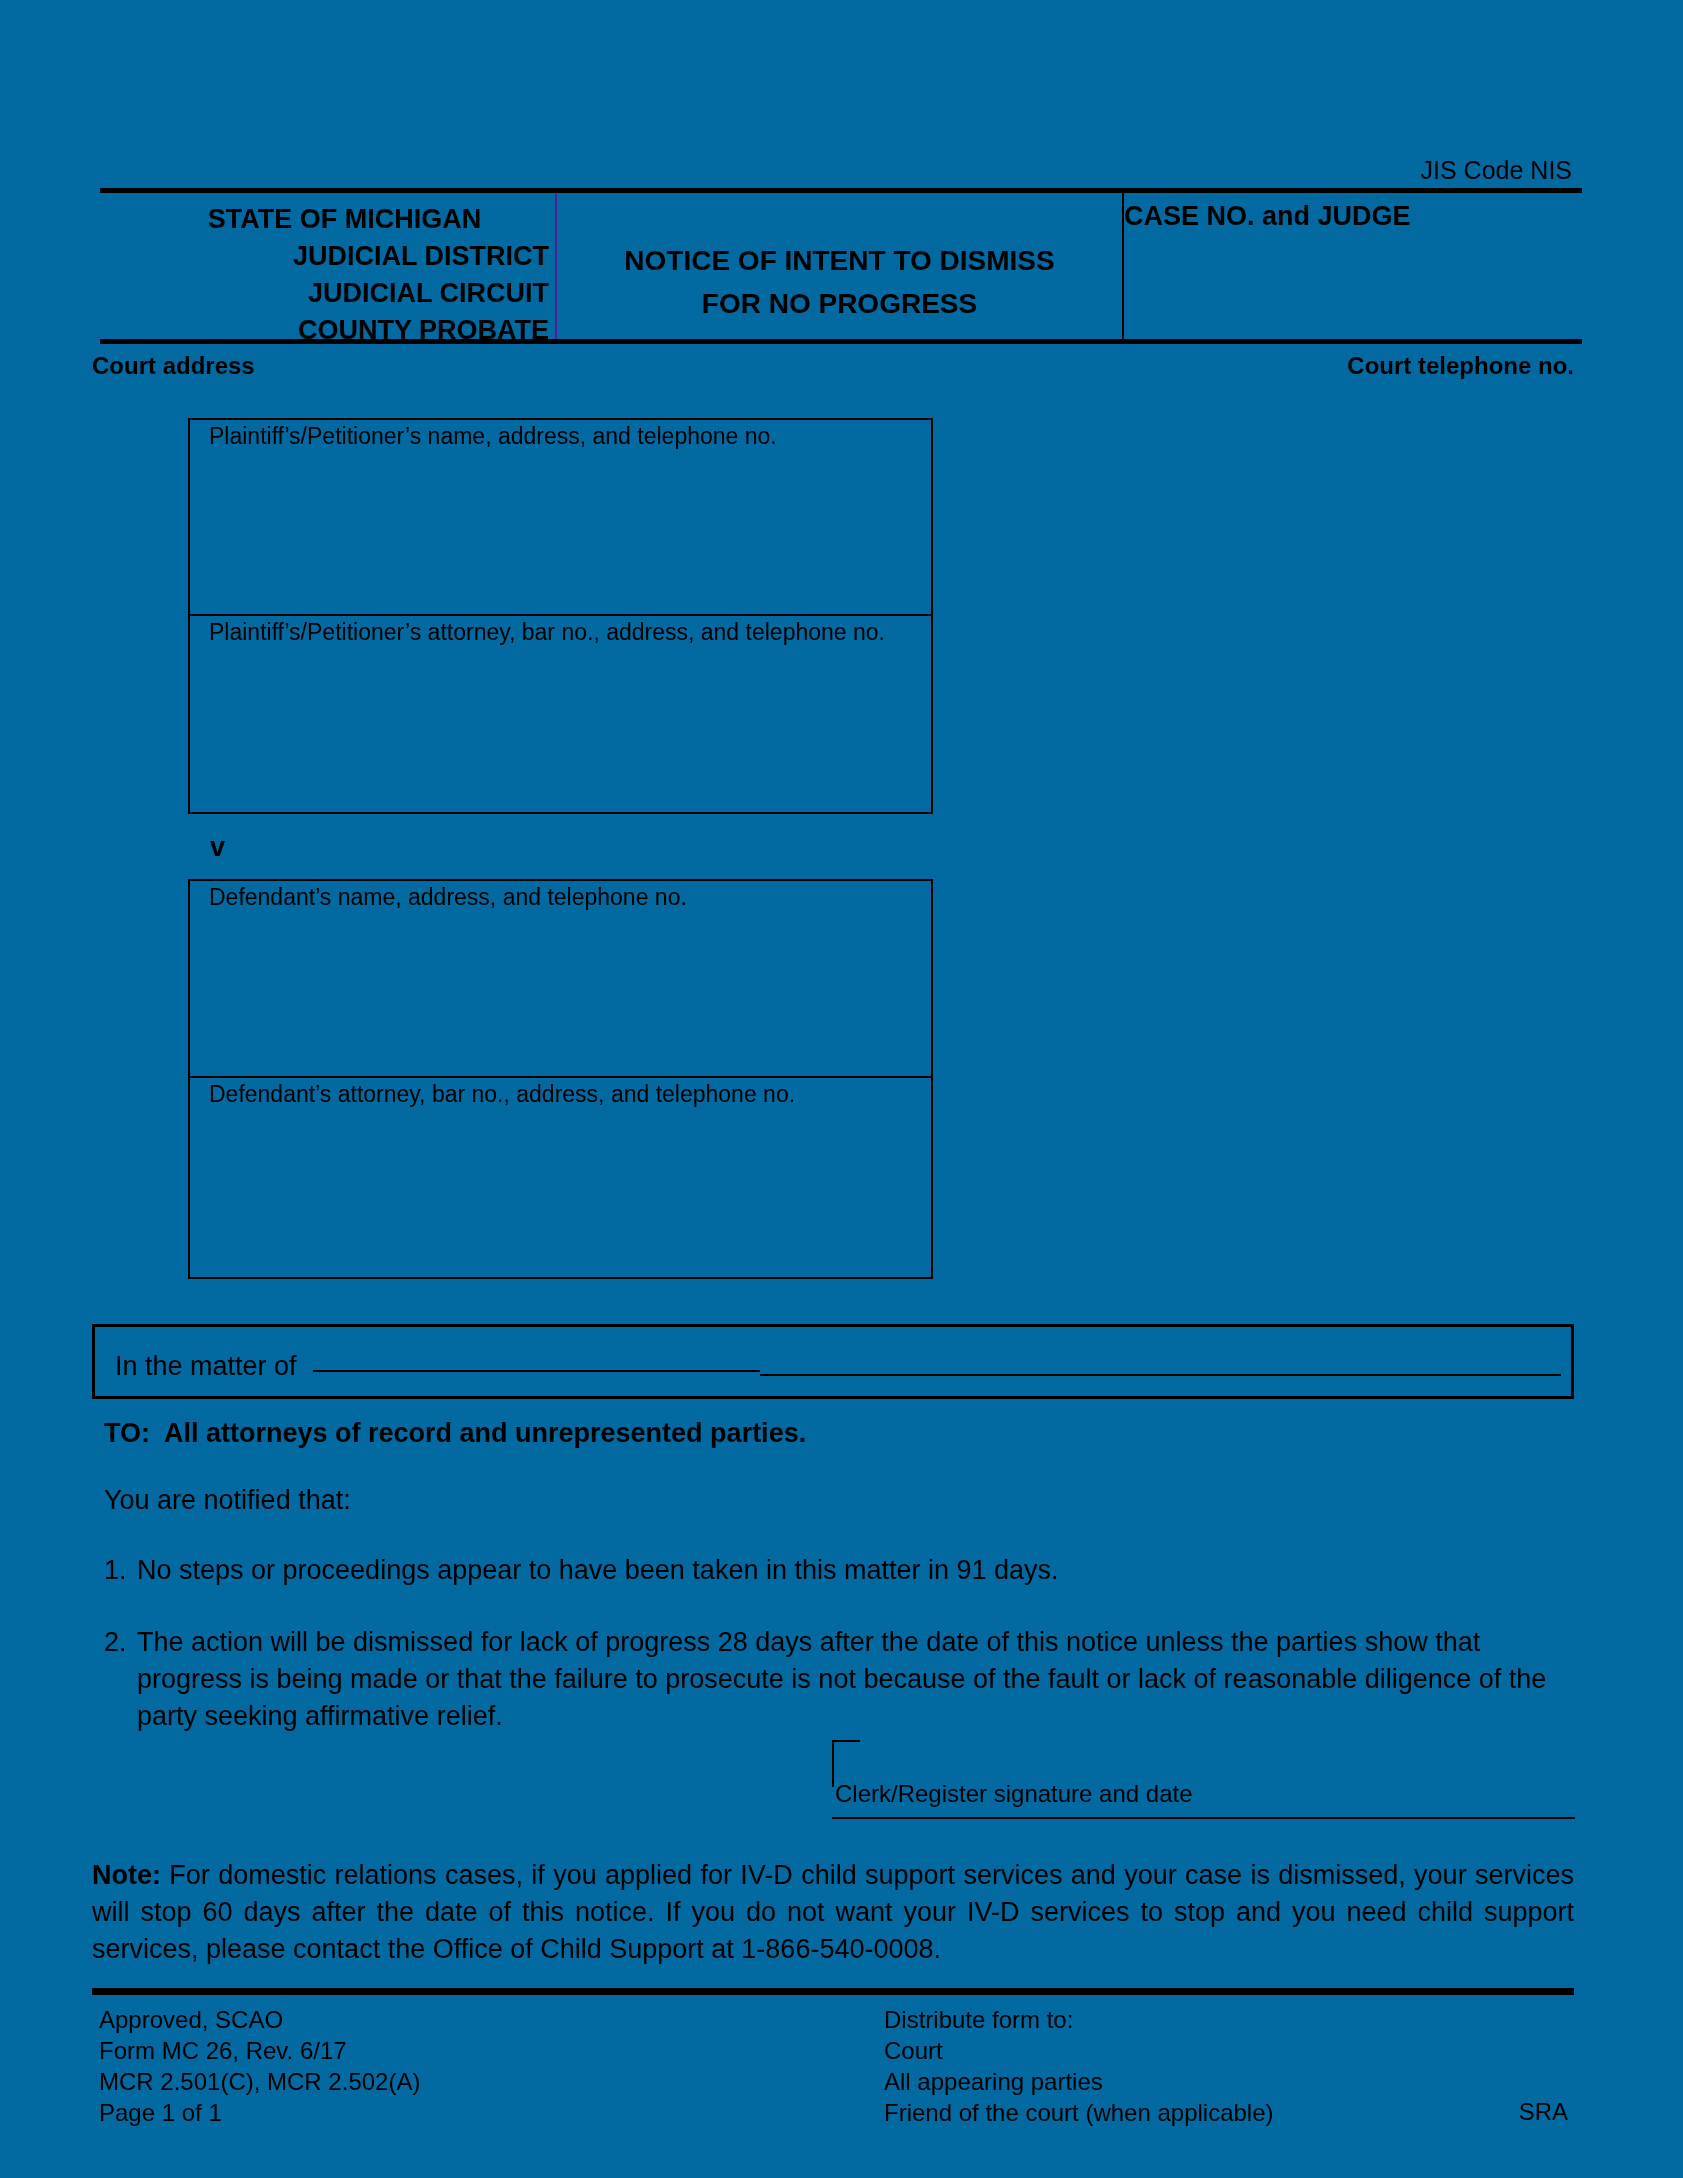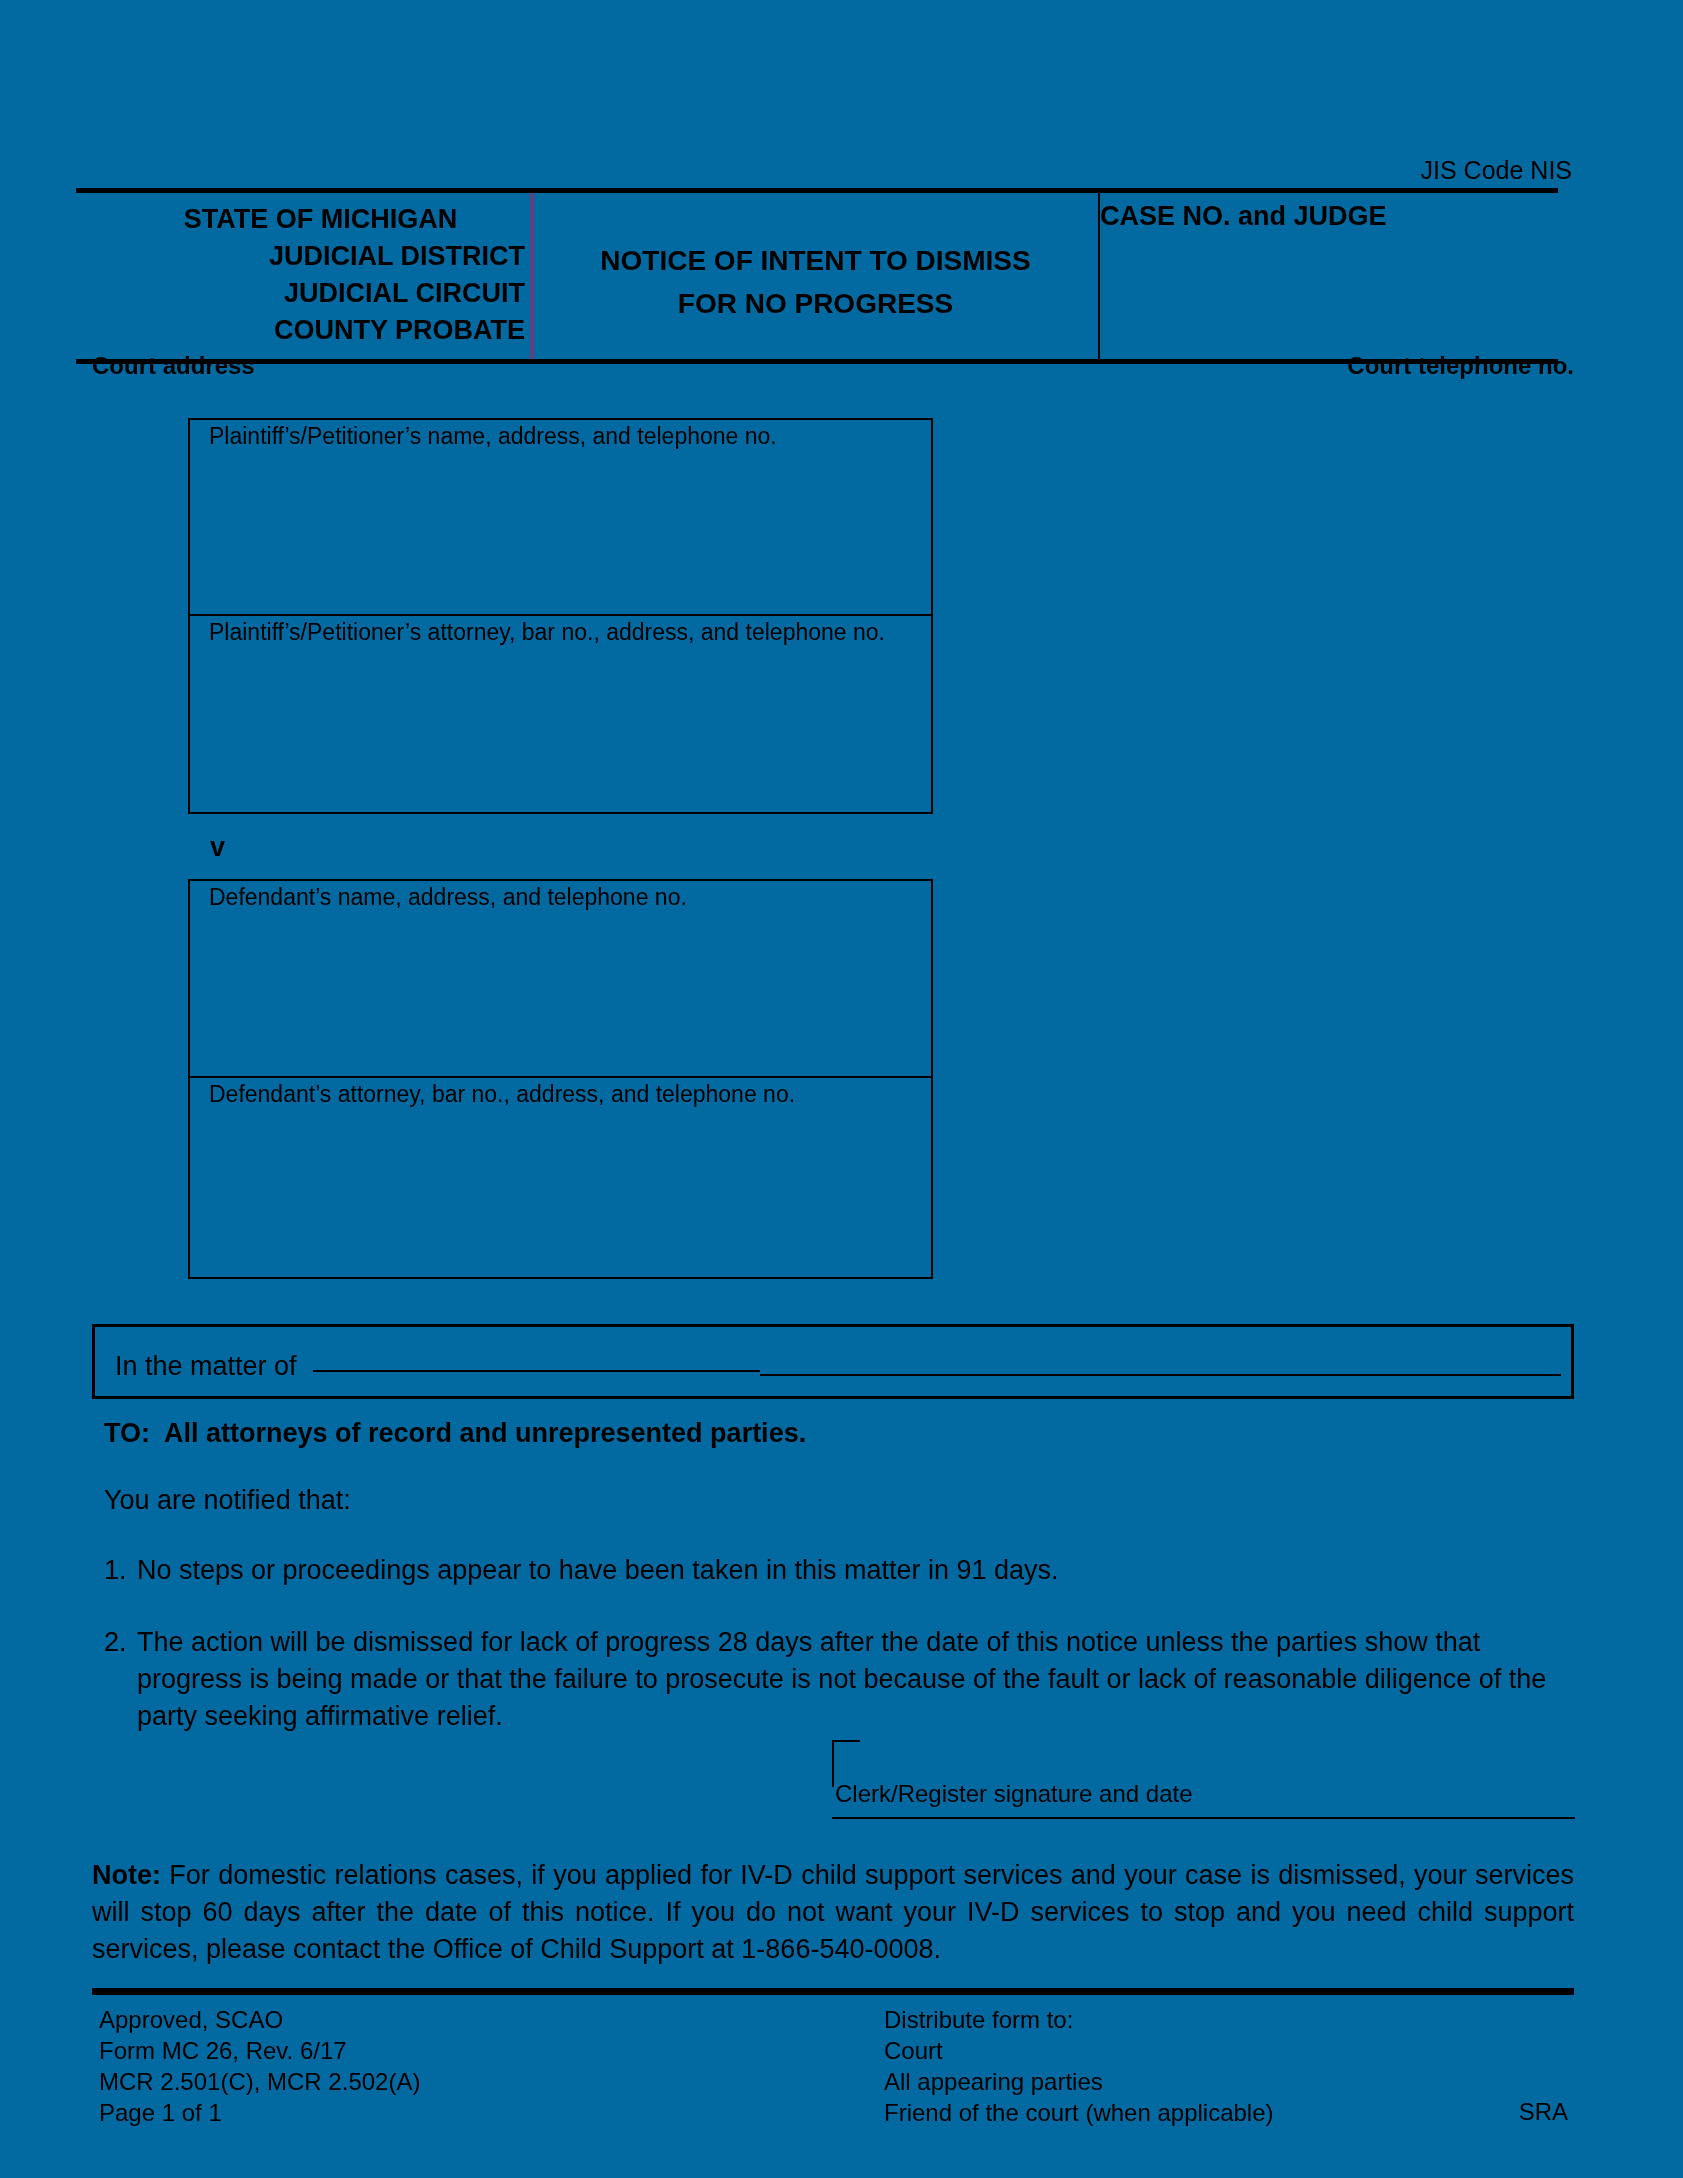--- a/index.html
+++ b/index.html
@@ -14,29 +14,29 @@
     margin: 0 auto;
     overflow: hidden;
   }
   .abs { position: absolute; }
 
   
   .jis { top: 156px; right: 111px; font-size: 25px; }
 
   
   .header-table {
-    left: 76px; top: 188px; width: 1482px; height: 176px;
+    left: 100px; top: 188px; width: 1482px; height: 156px;
     border-top: 5px solid #000; border-bottom: 5px solid #000;
     display: flex;
   }
   .hcell-court { width: 455px; padding: 8px 6px 0 0; font-weight: bold; font-size: 27px; line-height: 37px; }
   .hcell-court .c { text-align: center; padding-left: 40px; }
   .hcell-court .r { text-align: right; }
   .hcell-title {
-    width: 569px; border-left: 2px solid #be185d; border-right: 2px solid #000;
+    width: 569px; border-left: 2px solid #4c1d95; border-right: 2px solid #000;
     text-align: center; font-weight: bold; font-size: 28px; line-height: 43px;
     padding-top: 46px;
   }
   .hcell-case { flex: 1; padding: 8px 0; font-weight: bold; font-size: 27px; }
 
   
   .addr-row {
     left: 92px; top: 352px; width: 1482px;
     display: flex; justify-content: space-between;
     font-weight: bold; font-size: 24px;

